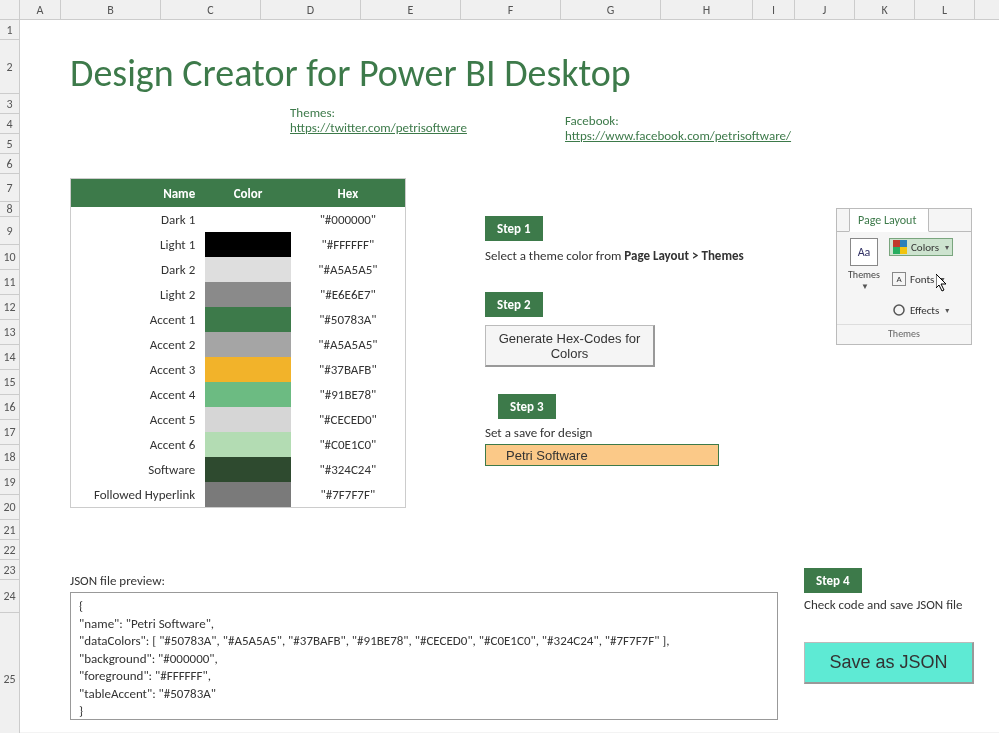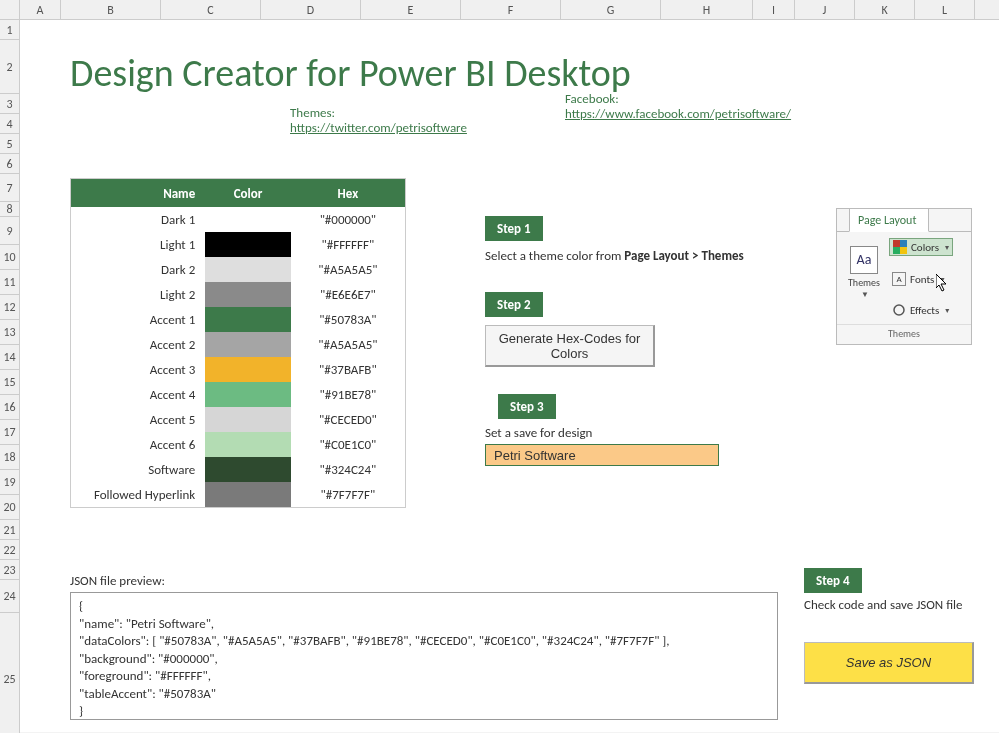--- a/index.html
+++ b/index.html
@@ -58,21 +58,21 @@
     color: #3d7a4a;
   }
   .contact {
     position: absolute;
     font-size: 13px;
   }
   .contact .label { color: #3d7a4a; }
   .contact .link { color: #3d7a4a; text-decoration: underline; cursor: pointer; }
   .contact.email { left: 50px; top: 85px; }
   .contact.twitter { left: 270px; top: 85px; }
-  .contact.facebook { left: 545px; top: 71px; }
+  .contact.facebook { left: 545px; top: 93px; }
 
   .color-table {
     position: absolute;
     left: 50px; top: 158px;
     width: 336px;
     border: 1px solid #ccc;
   }
   .color-table .thead {
     display: flex;
     background: #3d7a4a;
@@ -126,21 +126,21 @@
   }
   .step3 { position: absolute; left: 465px; top: 374px; padding-left: 13px; }
   .step3-text { position: absolute; left: 465px; top: 405px; font-size: 13px; color: #333; }
   .name-input {
     position: absolute; left: 465px; top: 424px;
     width: 234px; height: 22px;
     background: #fbc988;
     border: 1px solid #3d7a4a;
     font-size: 13px;
     color: #333;
-    padding: 2px 8px;
+    padding: 2px 20px;
   }
 
   .ribbon-shot {
     position: absolute;
     left: 816px; top: 188px;
     width: 136px;
     border: 1px solid #bbb;
     background: #f5f5f5;
     font-size: 11px;
   }
@@ -166,24 +166,24 @@
     gap: 4px;
   }
   .ribbon-themes-btn {
     width: 42px;
     text-align: center;
     font-size: 10px;
     color: #444;
   }
   .ribbon-themes-btn .ic {
     width: 28px; height: 28px;
-    margin: 8px auto 2px;
+    margin: 0 auto 2px;
     border: 1px solid #888;
     background: #fff;
-    font-size: 14px;
+    font-size: 12px;
     line-height: 26px;
     color: #336;
   }
   .ribbon-col {
     display: flex;
     flex-direction: column;
     gap: 15px;
   }
   .ribbon-item {
     display: flex;
@@ -222,31 +222,30 @@
     color: #333;
     line-height: 1.35;
     background: #fff;
     overflow: hidden;
   }
   .step4 { position: absolute; left: 784px; top: 548px; }
   .step4-text { position: absolute; left: 784px; top: 577px; font-size: 13px; color: #333; }
   .save-btn {
     position: absolute; left: 784px; top: 622px;
     width: 170px; height: 42px;
-    background: #fde047;
+    background: #5eead4;
     border: 1px solid #bbb;
     border-bottom: 2px solid #999;
     border-right: 2px solid #999;
-    font-size: 13px;
+    font-size: 18px;
     color: #333;
     display: flex;
     align-items: center;
     justify-content: center;
     cursor: pointer;
-    font-style: italic;
   }
   .dd { font-size: 8px; margin-left: 2px; color: #555; }
 </style>
 </head>
 <body>
 
 <div class="grid">
   <div class="col-headers" id="col-headers">
       <div style="width: 20px;"></div>
       <div style="width: 41px;">A</div>

